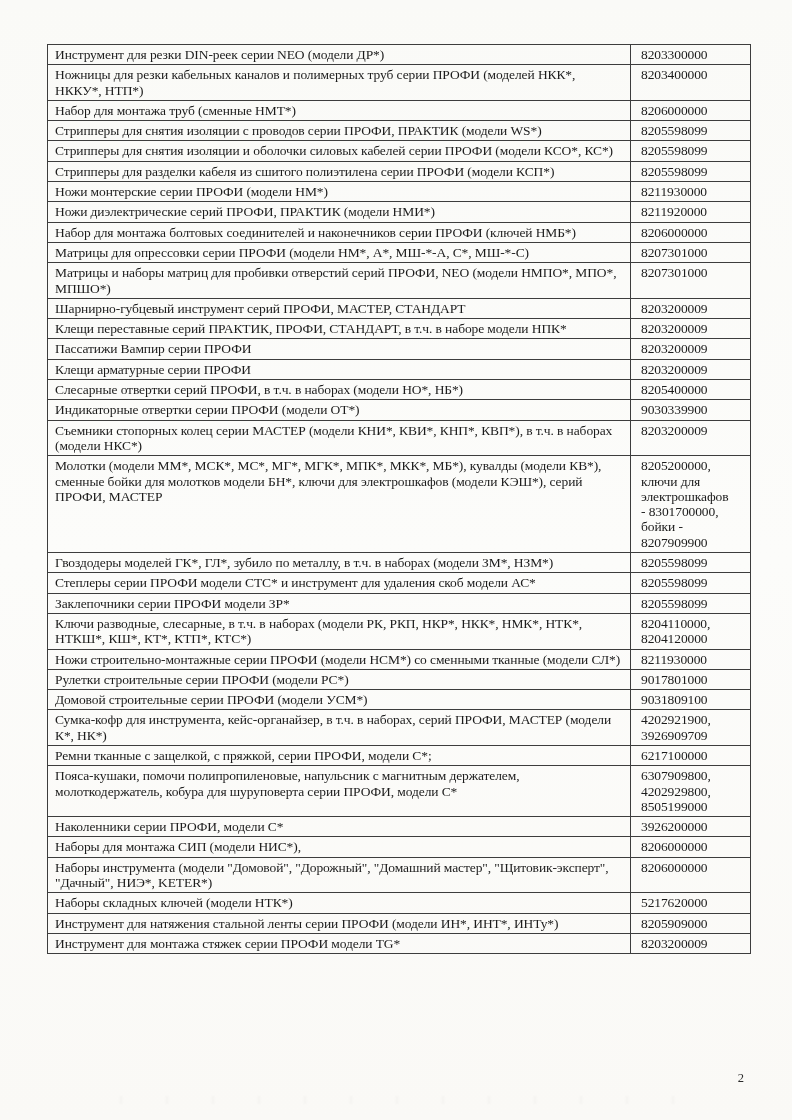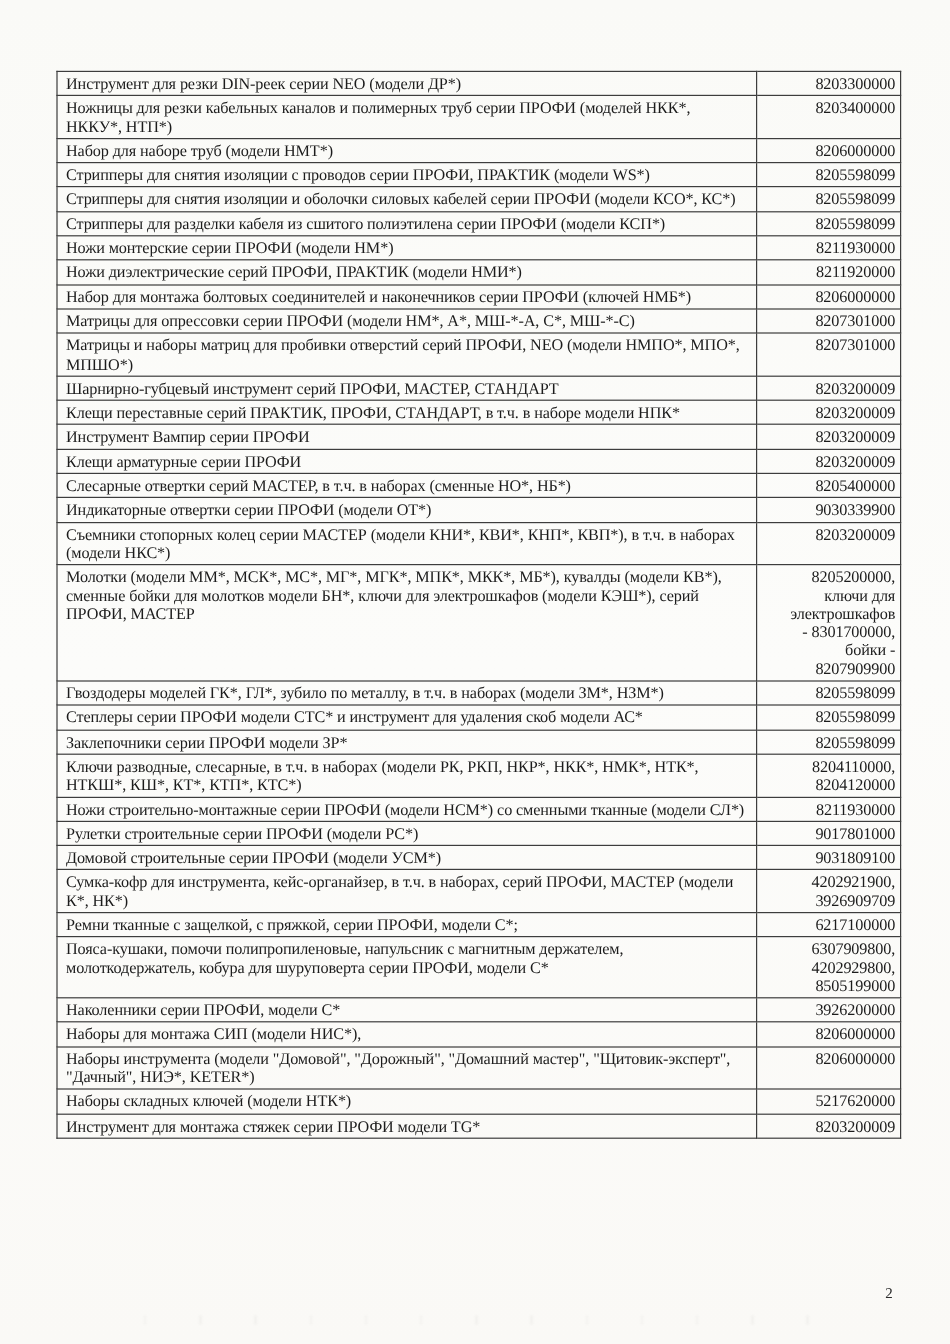--- a/index.html
+++ b/index.html
@@ -16,39 +16,38 @@
     overflow: hidden;
   }
   .scan-page {
     position: absolute;
     inset: 0;
     background: linear-gradient(180deg, #fafaf7 0%, #fcfcfa 50%, #faf9f6 100%);
   }
   .doc-table {
     position: absolute;
     left: 47px;
-    top: 59px;
+    top: 44px;
     width: 703px;
     border-collapse: collapse;
     table-layout: fixed;
   }
   .doc-table td {
     border: 1px solid #3d3d3d;
     font-size: 13.5px;
     line-height: 15.3px;
     letter-spacing: -0.1px;
     vertical-align: top;
   }
   .doc-table td.desc {
     padding: 2px 6px 2px 7px;
   }
   .doc-table td.code {
     padding: 2px 4px 2px 10px;
     white-space: pre-line;
-    text-align: right;
   }
   .page-number {
     position: absolute;
     top: 1071px;
     left: 0;
     width: 744px;
     text-align: right;
     font-size: 12.5px;
     color: #2a2a2a;
   }
@@ -78,21 +77,21 @@
     <tbody>
         <tr>
           <td class="desc">Инструмент для резки DIN-реек серии NEO (модели ДР*)</td>
           <td class="code">8203300000</td>
         </tr>
         <tr>
           <td class="desc">Ножницы для резки кабельных каналов и полимерных труб серии ПРОФИ (моделей НКК*, НККУ*, НТП*)</td>
           <td class="code">8203400000</td>
         </tr>
         <tr>
-          <td class="desc">Набор для наборе труб (модели НМТ*)</td>
+          <td class="desc">Набор для монтажа труб (сменные НМТ*)</td>
           <td class="code">8206000000</td>
         </tr>
         <tr>
           <td class="desc">Стрипперы для снятия изоляции с проводов серии ПРОФИ, ПРАКТИК  (модели WS*)</td>
           <td class="code">8205598099</td>
         </tr>
         <tr>
           <td class="desc">Стрипперы для снятия изоляции и оболочки силовых кабелей серии ПРОФИ (модели КСО*, КС*)</td>
           <td class="code">8205598099</td>
         </tr>
@@ -122,29 +121,29 @@
         </tr>
         <tr>
           <td class="desc">Шарнирно-губцевый инструмент серий ПРОФИ, МАСТЕР, СТАНДАРТ</td>
           <td class="code">8203200009</td>
         </tr>
         <tr>
           <td class="desc">Клещи переставные серий ПРАКТИК, ПРОФИ, СТАНДАРТ, в т.ч. в наборе модели НПК*</td>
           <td class="code">8203200009</td>
         </tr>
         <tr>
-          <td class="desc">Инструмент Вампир серии ПРОФИ</td>
+          <td class="desc">Пассатижи Вампир серии ПРОФИ</td>
           <td class="code">8203200009</td>
         </tr>
         <tr>
           <td class="desc">Клещи арматурные серии ПРОФИ</td>
           <td class="code">8203200009</td>
         </tr>
         <tr>
-          <td class="desc">Слесарные отвертки серий МАСТЕР, в т.ч. в наборах (сменные НО*, НБ*)</td>
+          <td class="desc">Слесарные отвертки серий ПРОФИ, в т.ч. в наборах (модели НО*, НБ*)</td>
           <td class="code">8205400000</td>
         </tr>
         <tr>
           <td class="desc">Индикаторные отвертки серии ПРОФИ (модели ОТ*)</td>
           <td class="code">9030339900</td>
         </tr>
         <tr>
           <td class="desc">Съемники стопорных колец серии МАСТЕР (модели КНИ*, КВИ*, КНП*, КВП*), в т.ч. в наборах (модели НКС*)</td>
           <td class="code">8203200009</td>
         </tr>
@@ -209,20 +208,24 @@
           <td class="desc">Наборы для монтажа СИП (модели НИС*),</td>
           <td class="code">8206000000</td>
         </tr>
         <tr>
           <td class="desc">Наборы инструмента (модели "Домовой", "Дорожный", "Домашний мастер", "Щитовик-эксперт", "Дачный", НИЭ*, KETER*)</td>
           <td class="code">8206000000</td>
         </tr>
         <tr>
           <td class="desc">Наборы складных ключей  (модели НТК*)</td>
           <td class="code">5217620000</td>
+        </tr>
+        <tr>
+          <td class="desc">Инструмент для натяжения стальной ленты серии ПРОФИ (модели ИН*, ИНТ*, ИНТу*)</td>
+          <td class="code">8205909000</td>
         </tr>
         <tr>
           <td class="desc">Инструмент для монтажа стяжек серии ПРОФИ модели TG*</td>
           <td class="code">8203200009</td>
         </tr>
       </tbody>
   </table>
 
   <div class="page-number">2</div>
   <div class="scan-noise"></div>

